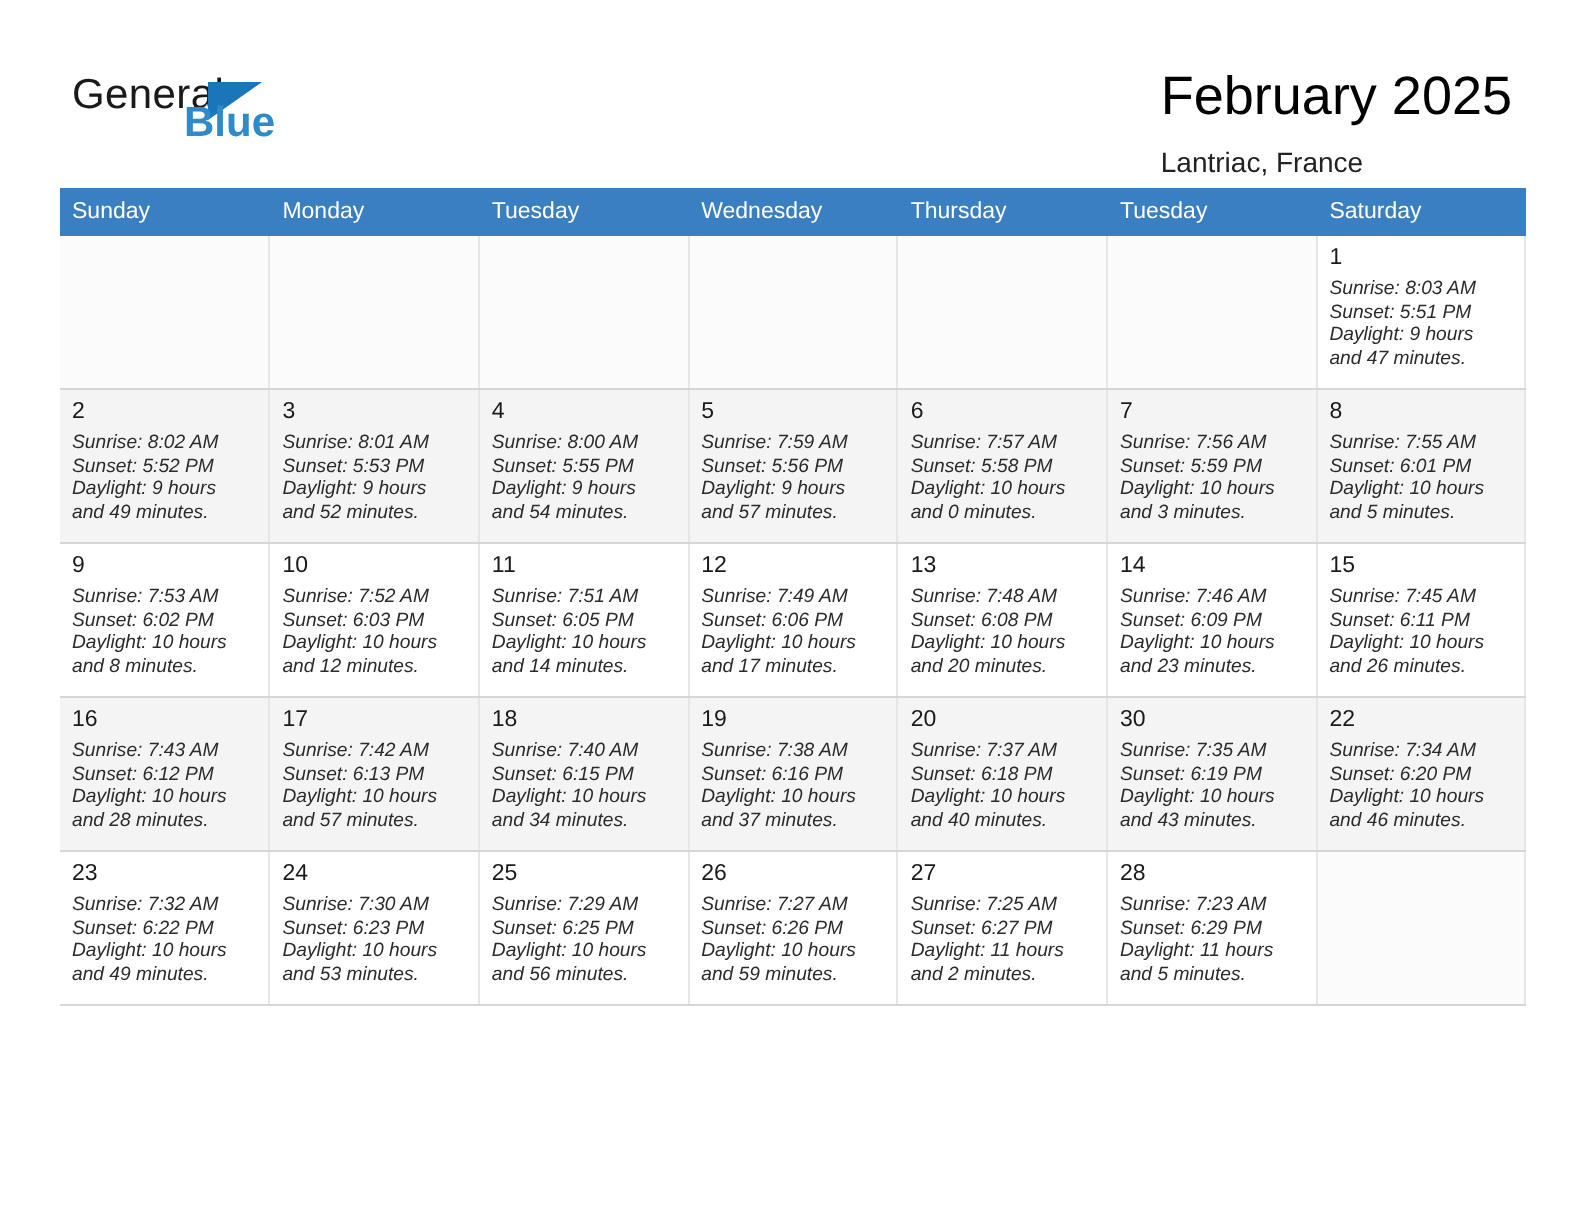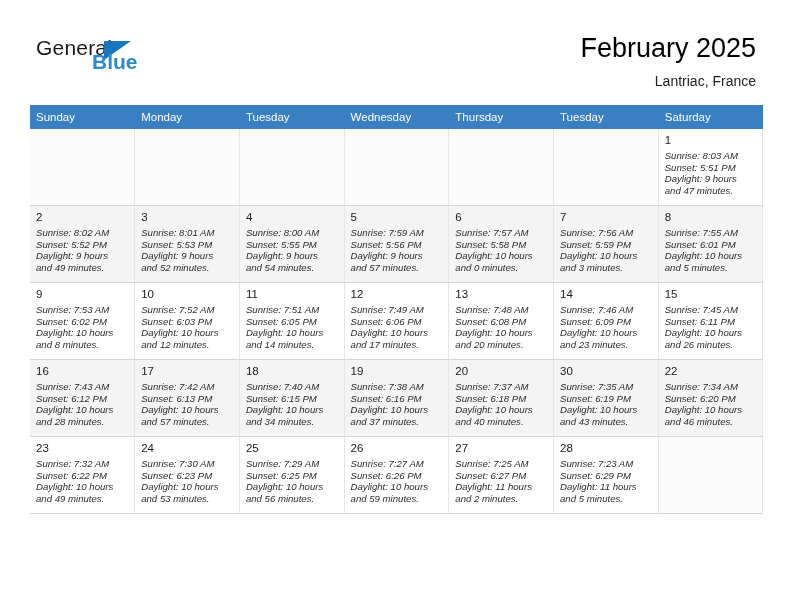--- a/index.html
+++ b/index.html
@@ -62,41 +62,40 @@
     top: 14px;
     font-size: 21px;
     color: #2e8bc9;
     line-height: 24px;
     font-weight: bold;
   }
   .title-block {
     position: absolute;
     right: 36px;
     top: 32px;
-    text-align: right;
   }
   .title {
     font-size: 27px;
     color: #000;
     line-height: 32px;
     white-space: nowrap;
   }
   .subtitle {
     margin-top: 8px;
     font-size: 14px;
     color: #222;
     line-height: 18px;
     white-space: nowrap;
   }
 
   
   .calendar {
     position: absolute;
     left: 30px;
-    top: 105px;
+    top: 94px;
     width: 733px;
     border-collapse: collapse;
     table-layout: fixed;
   }
   .calendar col { width: 104.71px; }
 
   .calendar thead th {
     background: #3a7fc1;
     color: #ffffff;
     font-size: 11.5px;

